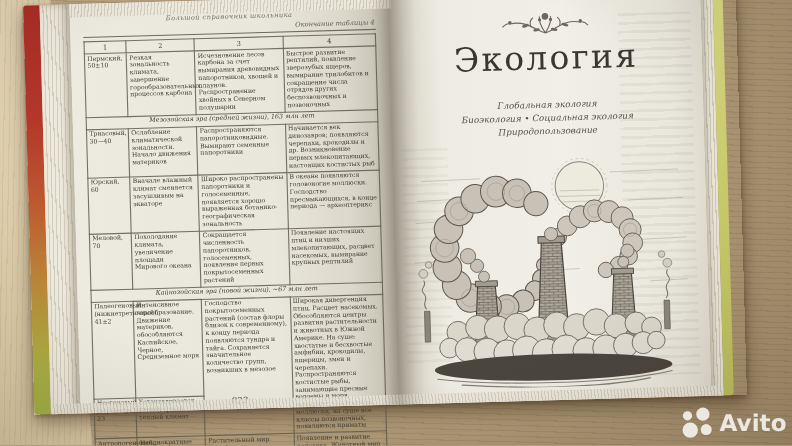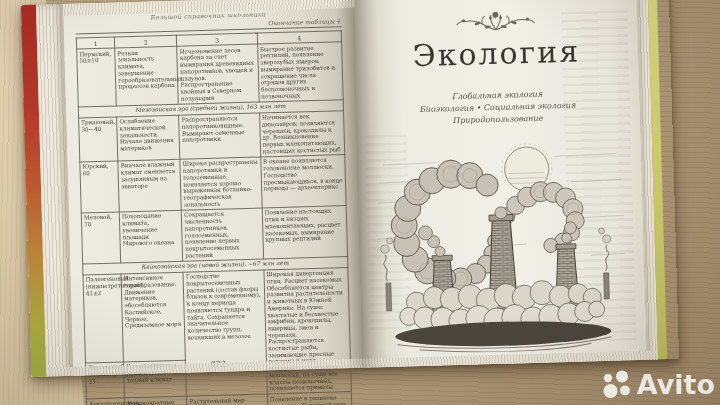--- a/index.html
+++ b/index.html
@@ -79,21 +79,21 @@
   .ghost{position:absolute;top:22px;left:208px;width:66px;height:330px;z-index:1;
     background:repeating-linear-gradient(180deg, rgba(100,95,85,.08) 0 2.5px, rgba(0,0,0,0) 2.5px 8px);}
   .ghost2{position:absolute;top:140px;left:8px;width:42px;height:200px;z-index:1;
     background:repeating-linear-gradient(180deg, rgba(100,95,85,.06) 0 2.5px, rgba(0,0,0,0) 2.5px 8px);}
   
   .photo-tint{position:absolute;inset:0;z-index:8;pointer-events:none;
     background:radial-gradient(ellipse at 45% 40%, rgba(255,255,255,0) 55%, rgba(55,40,22,.16) 100%);}
   .watermark{position:absolute;right:5px;bottom:5px;z-index:10;
     display:flex;align-items:center;gap:3px;opacity:.82;}
   .watermark-text{font-family:"DejaVu Sans","Liberation Sans",sans-serif;
-    font-weight:bold;font-size:27px;color:#ffffff;letter-spacing:0;}
+    font-weight:bold;font-size:21px;color:#ffffff;letter-spacing:0;}
 </style>
 </head>
 <body>
 
 <div class="wood"></div>
 <div class="wood-light"></div>
 
 <div class="book">
   <div class="cover-left"></div>
   <div class="edges-left"></div>

